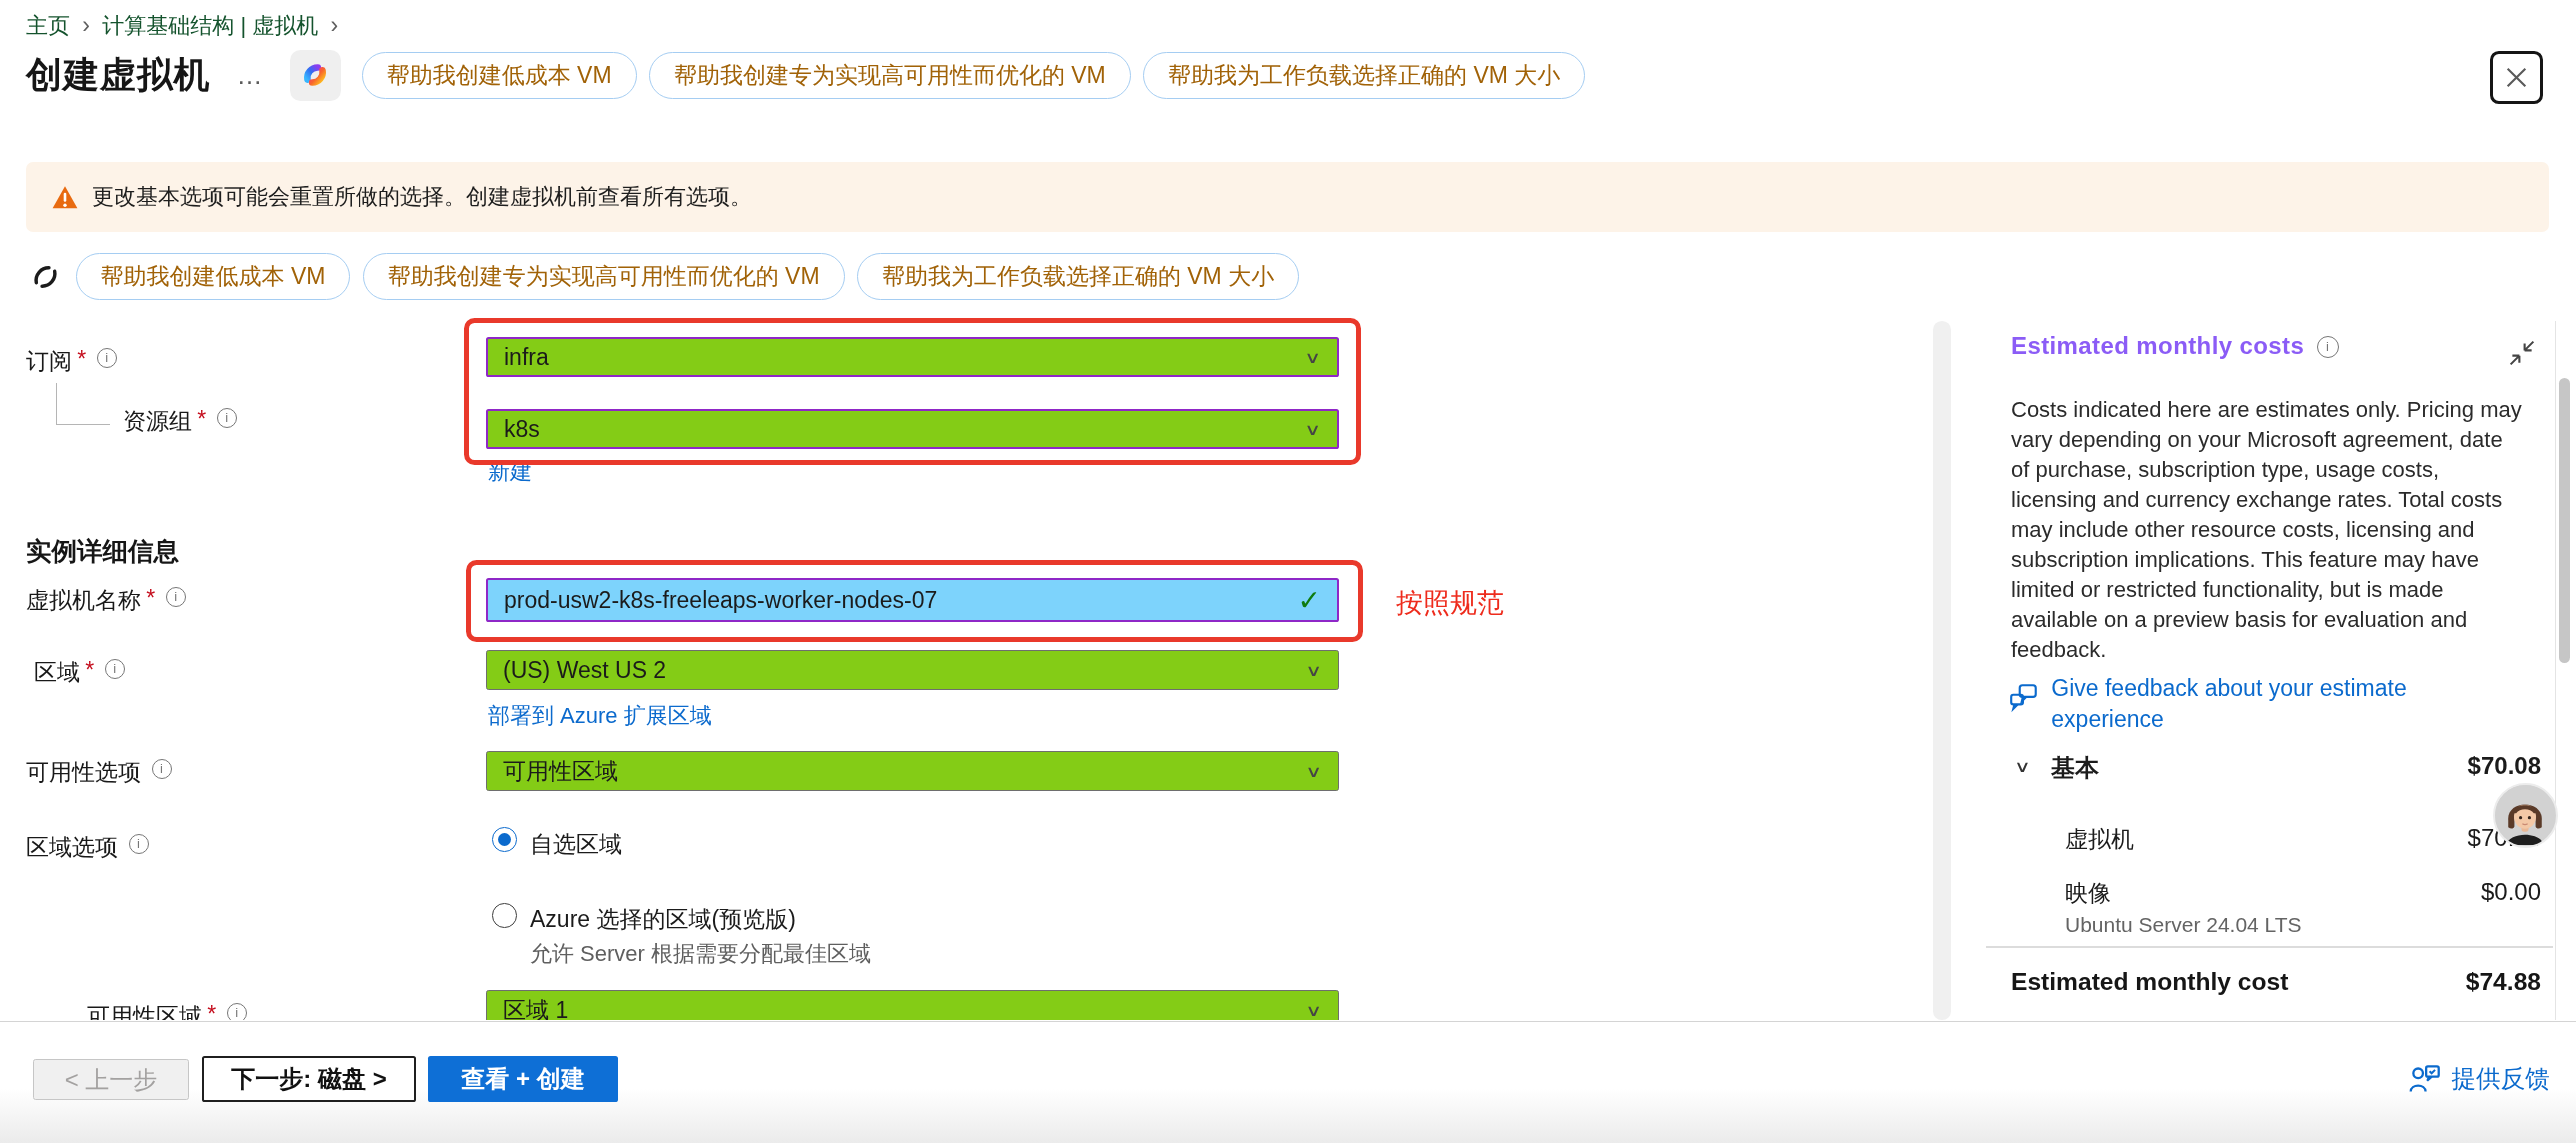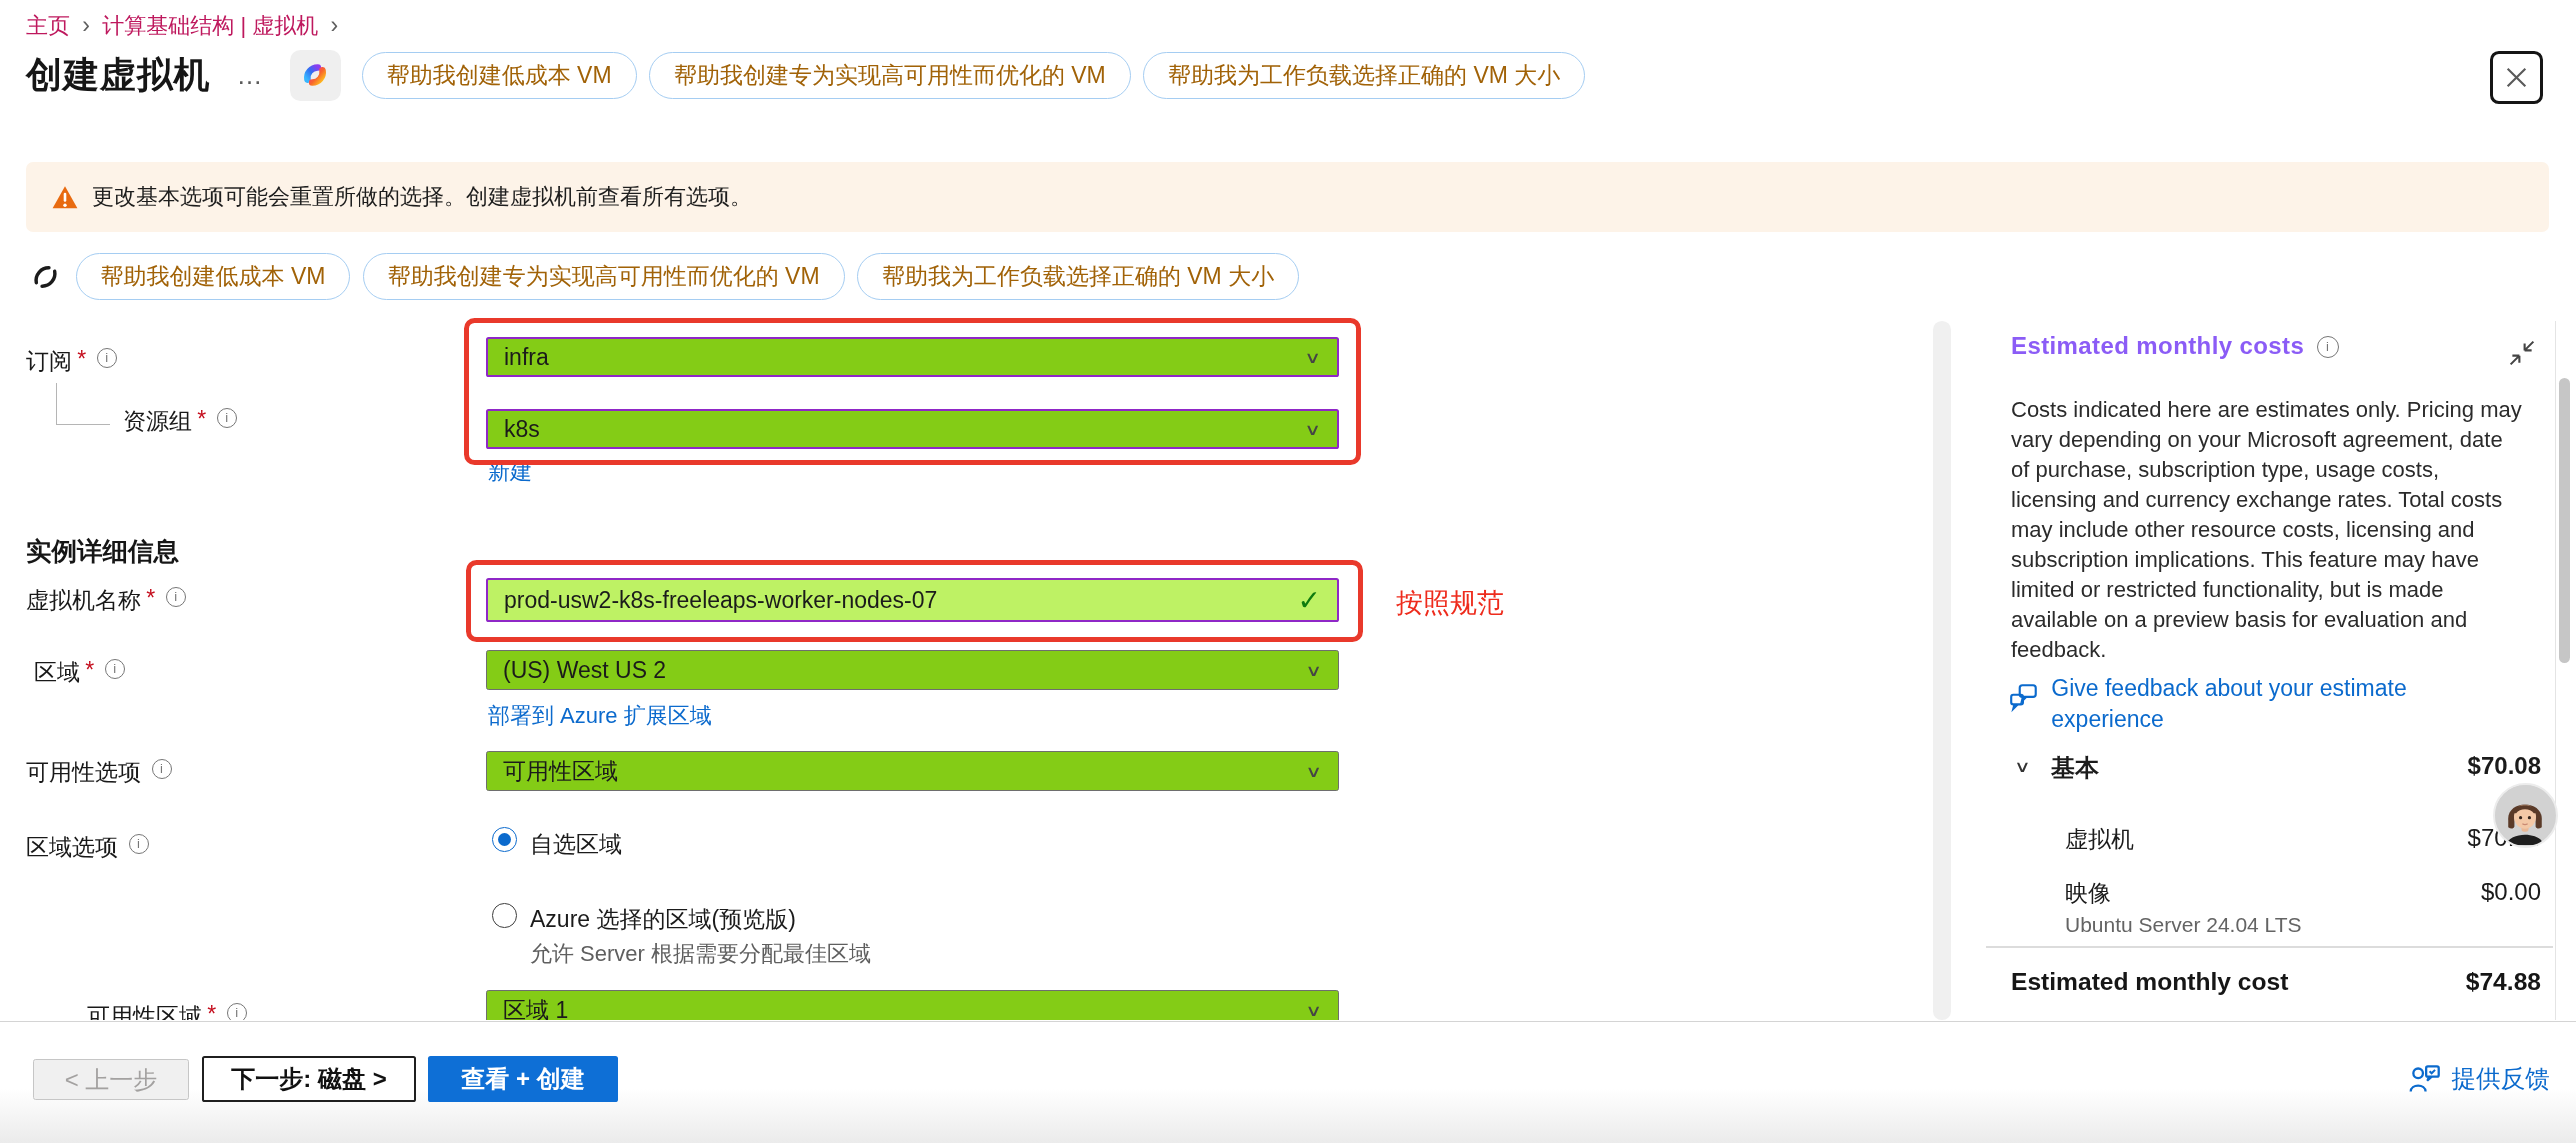--- a/index.html
+++ b/index.html
@@ -3,21 +3,21 @@
 <meta charset="utf-8">
 <style>
   * { margin:0; padding:0; box-sizing:border-box; }
   html,body { width:2576px; height:1143px; }
   body { font-family:"Liberation Sans","DejaVu Sans",sans-serif; background:#fff; }
   .stage { position:relative; width:2576px; height:1143px; background:#fff; overflow:hidden; }
   .abs { position:absolute; }
 
   
   .breadcrumb { left:26px; top:10.5px; display:flex; align-items:center; gap:12.3px; font-size:22px; }
-  .crumb { color:#be185d; cursor:pointer; }
+  .crumb { color:#14532d; cursor:pointer; }
   .crumb-sep { color:#5f5f5f; font-size:23px; }
 
   
   .title-row { left:26px; top:46px; height:58px; display:flex; align-items:center; }
   .page-title { font-size:36px; font-weight:bold; color:#161616; letter-spacing:0.9px; }
   .more-dots { margin-left:26px; color:#5a5a5a; font-size:26px; letter-spacing:2.6px; }
   .copilot-btn { margin-left:24.6px; width:51px; height:51px; background:#efefef; border-radius:10.5px;
                  display:flex; align-items:center; justify-content:center; cursor:pointer; }
   .pill-row { display:flex; align-items:center; gap:12.3px; margin-left:21px; }
   .pill { height:47px; border:1.8px solid #a5cdf2; border-radius:24.6px; background:#fff;
@@ -36,21 +36,21 @@
 
   
   .field-label { display:flex; align-items:flex-start; font-size:23px; color:#191919; }
   .req { color:#c50f1f; margin-left:5.3px; }
   .info-ic { width:20px; height:20px; border:1.8px solid #767676; border-radius:50%; color:#767676;
              font-size:13px; display:flex; align-items:center; justify-content:center; margin-left:10.5px; margin-top:1.8px; cursor:pointer; }
   .dd { width:853px; height:40px; background:#84cc16; border:1.8px solid #6e6e6e; border-radius:2.6px;
         display:flex; align-items:center; padding:0 16px; font-size:23px; color:#1b1b1b; cursor:pointer; }
   .dd.purple { border:2.6px solid #8f27c7; }
   .dd .chev { margin-left:auto; color:#454545; font-size:23px; font-weight:300; transform:scaleY(0.7); }
-  .txt-input { width:853px; height:44px; background:#bef264; border:2.6px solid #8f27c7; border-radius:2.6px;
+  .txt-input { width:853px; height:44px; background:#7dd3fc; border:2.6px solid #8f27c7; border-radius:2.6px;
                display:flex; align-items:center; padding:0 16px; font-size:23px; color:#1b1b1b; }
   .txt-input .valid { margin-left:auto; color:#0f7b0f; font-size:28px; }
   .link { color:#0b6acd; font-size:22px; cursor:pointer; }
   .section-h { font-size:25.5px; font-weight:bold; color:#161616; }
   .red-rect { border:5.3px solid #e9392b; border-radius:10.5px; pointer-events:none; }
   .red-note { color:#ee2b1c; font-size:27px; font-weight:500; }
   .connector { border-left:1.8px solid #b5b5b5; border-bottom:1.8px solid #b5b5b5; }
   .radio { width:24.6px; height:24.6px; border-radius:50%; background:#fff; cursor:pointer; }
   .radio.sel { border:1.8px solid #0b6acd; display:flex; align-items:center; justify-content:center; }
   .radio.sel::after { content:""; width:13px; height:13px; border-radius:50%; background:#0b6acd; }

